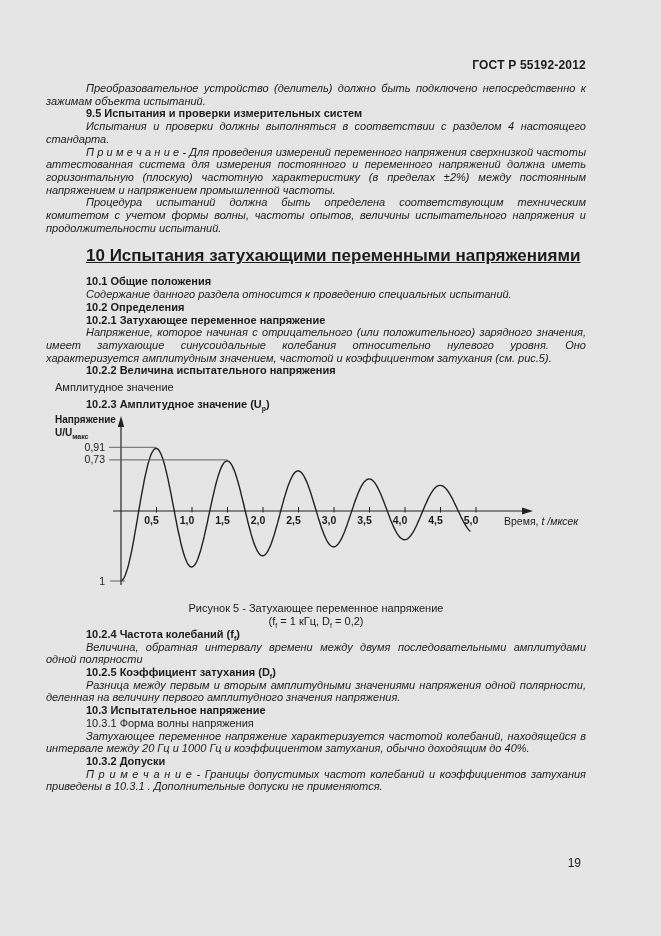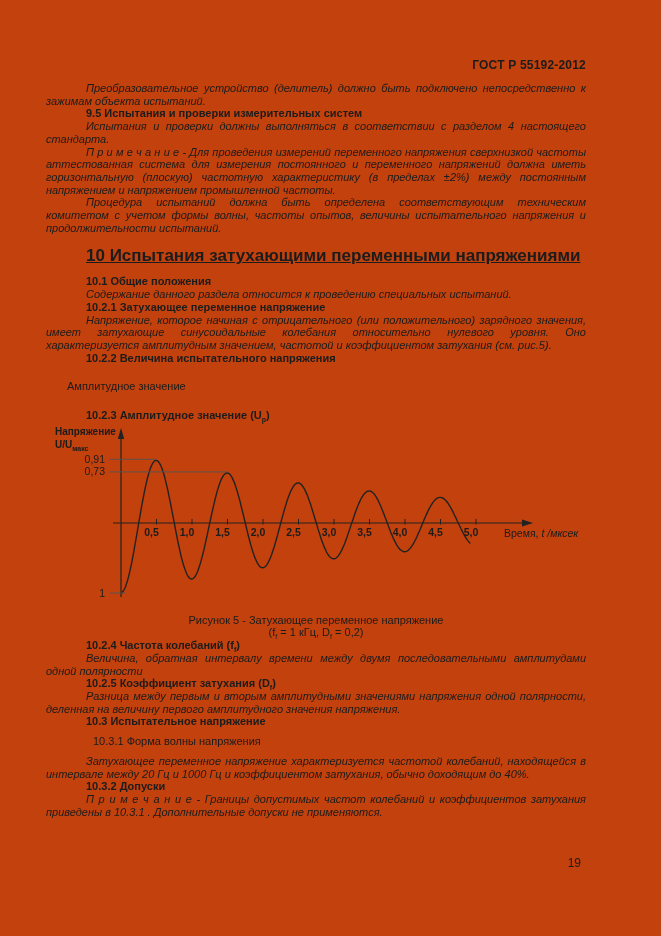--- a/index.html
+++ b/index.html
@@ -1,36 +1,36 @@
 <!DOCTYPE html>
 <html><head>
 <meta charset="utf-8">
 <style>
   html,body{margin:0;padding:0;background:#ffffff;}
   body{
     width:661px;height:936px;position:relative;overflow:hidden;
     font-family:"Liberation Sans","DejaVu Sans",sans-serif;
     color:#1c1c1c;font-size:11px;line-height:12.7px;
   }
-  .page{position:absolute;inset:0;background:#c2410c;padding-left:16px;}
+  .page{position:absolute;inset:0;background:#e5e5e5;padding-left:16px;}
   .doc-code{
     position:absolute;top:59px;right:75px;
     font-weight:bold;font-size:12px;letter-spacing:0.2px;
   }
   .content{
     position:absolute;left:46px;top:82px;width:540px;
   }
   .para{margin:0;text-indent:40px;text-align:justify;font-style:italic;}
   .hb{margin:0;text-indent:40px;font-weight:bold;text-align:left;}
-  .hr{margin:7px;text-indent:40px;font-weight:normal;text-align:left;}
+  .hr{margin:0;text-indent:40px;font-weight:normal;text-align:left;}
   .h1{
     margin:14px 0 11px 0;text-indent:40px;
     font-weight:bold;font-size:17px;line-height:16px;text-decoration:underline;
   }
-  .small-indent{margin:16px;padding-left:5px;text-align:left;}
+  .small-indent{margin:4px;padding-left:5px;text-align:left;}
   sub{font-size:7px;line-height:0;}
   
   .figure{position:relative;height:188px;margin-top:3px;}
   .figure svg{position:absolute;left:0;top:0;}
   .y-axis-title{
     position:absolute;left:9px;top:0px;
     font-size:10px;font-weight:bold;line-height:13px;
   }
   .x-axis-title{
     position:absolute;left:458px;top:102px;
@@ -59,20 +59,21 @@
     <p class="para">Преобразовательное устройство (делитель)  должно быть подключено непосредственно к зажимам объекта испытаний.</p>
     <p class="hb">9.5 Испытания и проверки измерительных систем</p>
     <p class="para">Испытания и проверки должны выполняться в соответствии с разделом 4 настоящего стандарта.</p>
     <p class="para">П р и м е ч а н и е  -  Для проведения измерений переменного напряжения сверхнизкой частоты аттестованная система для измерения постоянного и переменного напряжений должна иметь горизонтальную (плоскую) частотную характеристику (в пределах ±2%) между постоянным напряжением и напряжением промышленной частоты.</p>
     <p class="para">Процедура испытаний должна быть определена соответствующим техническим комитетом с учетом формы волны, частоты опытов, величины испытательного напряжения и продолжительности испытаний.</p>
 
     <p class="h1">10 Испытания затухающими переменными напряжениями</p>
 
     <p class="hb">10.1 Общие положения</p>
     <p class="para">Содержание данного раздела относится к проведению специальных испытаний.</p>
+    <p class="hb">10.2 Определения</p>
     <p class="hb">10.2.1 Затухающее переменное напряжение</p>
     <p class="para">Напряжение, которое начиная с отрицательного (или положительного) зарядного значения, имеет затухающие синусоидальные колебания относительно нулевого уровня. Оно характеризуется амплитудным значением, частотой и коэффициентом затухания (см. рис.5).</p>
     <p class="hb">10.2.2 Величина испытательного напряжения</p>
     <p class="small-indent">Амплитудное значение</p>
     <p class="hb"><span>10.2.3 Амплитудное значение (U</span><sub>р</sub><span>)</span></p>
 
     <div class="figure">
       <svg id="waveform-svg" width="545" height="188" viewBox="0 0 545 188">
 
         <line class="axis" x1="75" y1="9" x2="75" y2="172"></line>

